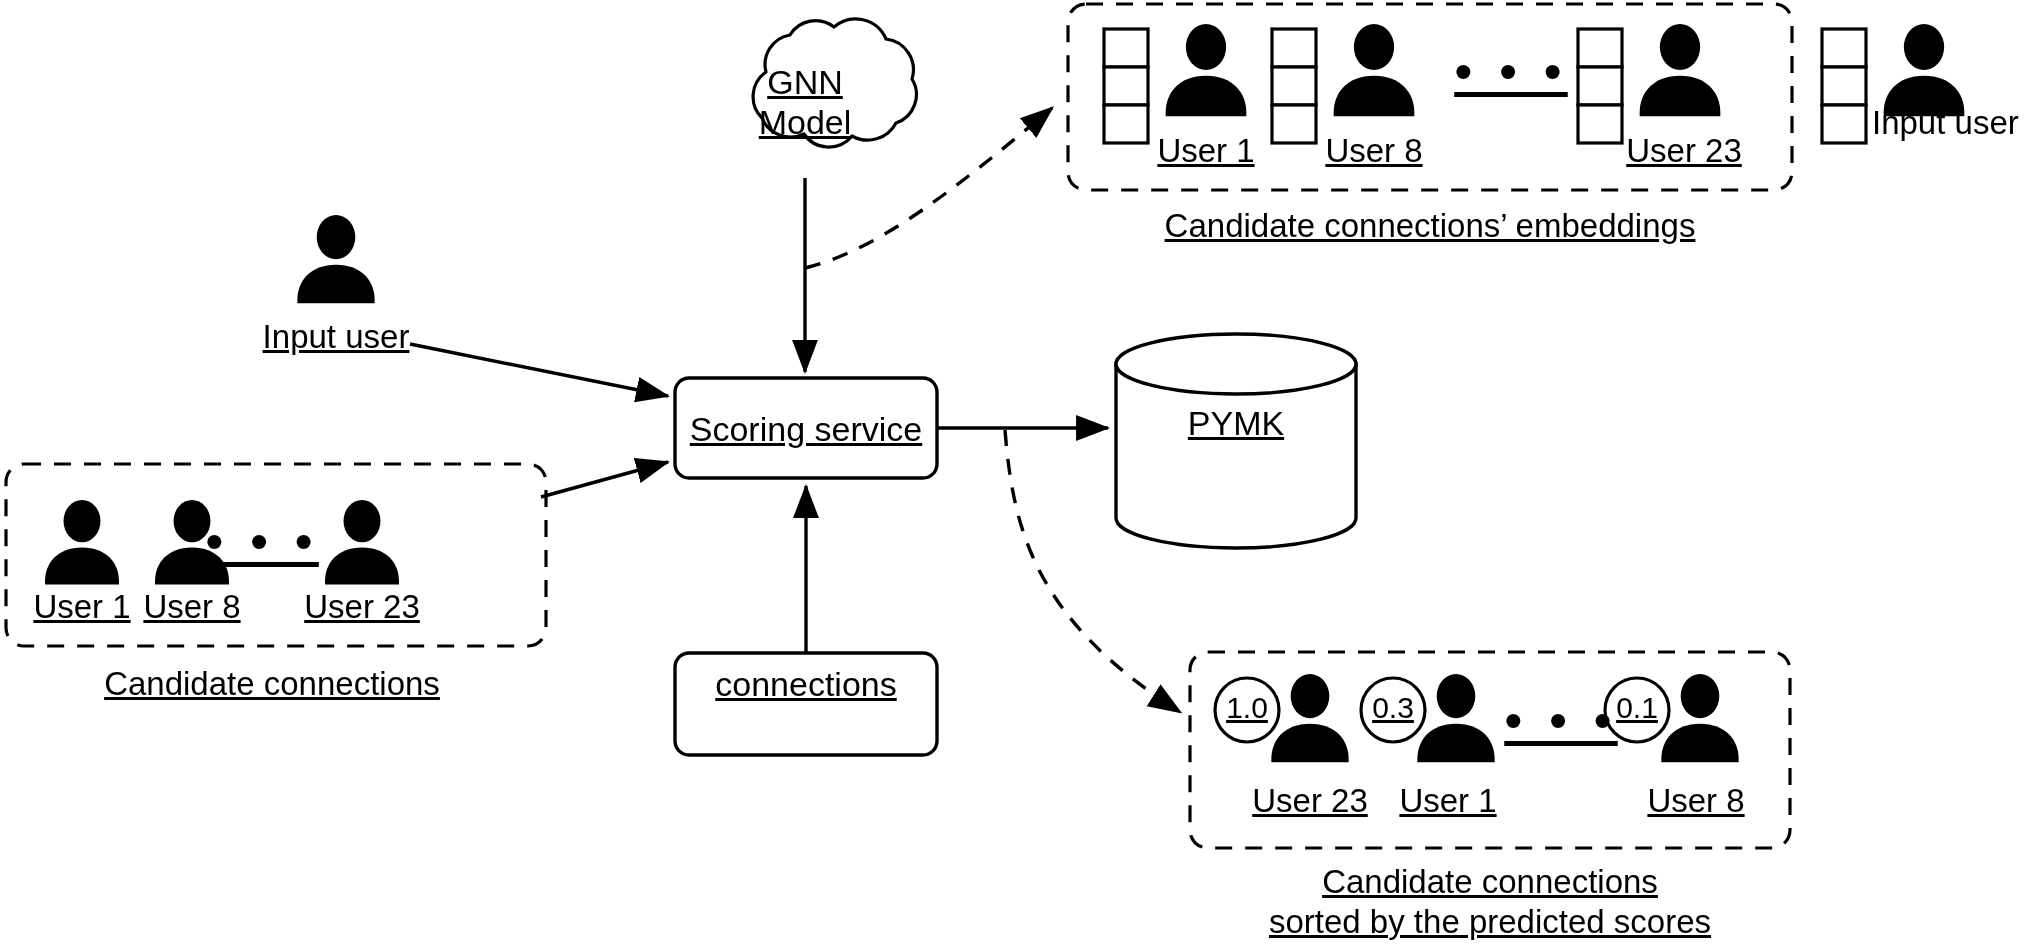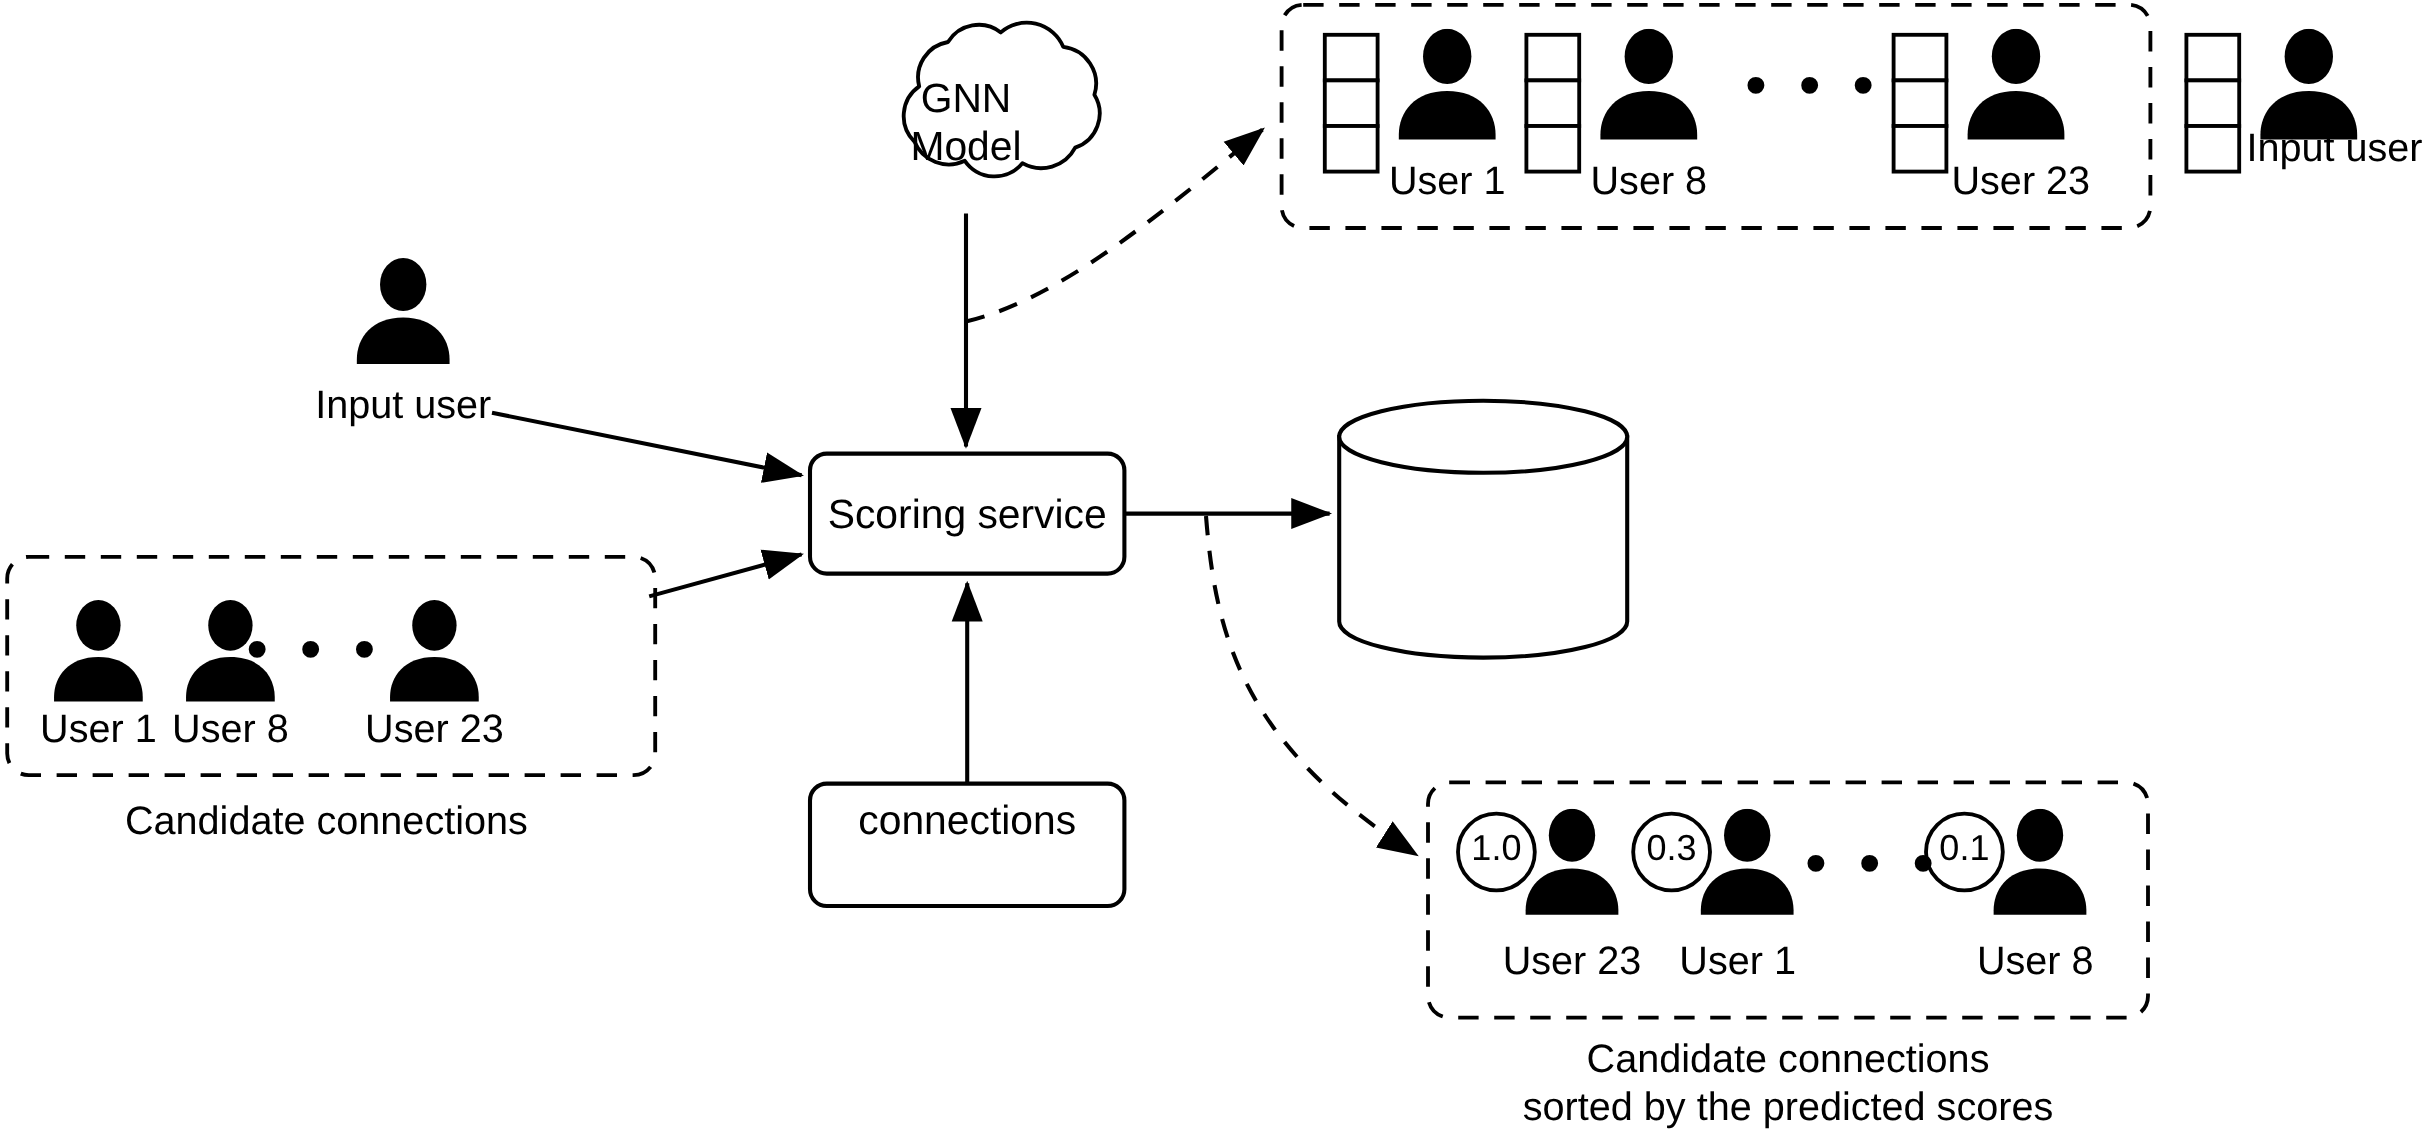--- a/index.html
+++ b/index.html
@@ -36,20 +36,21 @@
   .caption {
     font-size: 33px;
     text-align: center;
     line-height: 1.2;
   }
   .user-name {
     font-size: 33px;
   }
   .center-x {
     transform: translateX(-50%);
+    text-decoration: underline;
   }
   .dots {
     position: absolute;
     font-size: 52px;
     letter-spacing: 6px;
     color: #000;
     font-family: "Liberation Sans", sans-serif;
     line-height: 1;
   }
 </style>
@@ -166,36 +167,38 @@
     <div>Model</div>
   </div>
 
   <div class="lbl node-text center-x" style="left:806px; top:409px; width:308px;">Scoring service</div>
 
   <div class="lbl node-text center-x" style="left:806px; top:664px; width:260px;">
     <div>connections</div>
   </div>
 
   <div class="lbl node-text center-x" style="left:1236px; top:403px; width:270px;">
+    <div>PYMK</div>
   </div>
 
   <div class="lbl user-name center-x" style="left:336px; top:318px;">Input user</div>
 
   <div class="lbl user-name" style="left:1872px; top:104px;">Input user</div>
 
   <div class="lbl user-name center-x" style="left:82px; top:588px;">User 1</div>
   <div class="lbl user-name center-x" style="left:192px; top:588px;">User 8</div>
   <div class="lbl user-name center-x" style="left:362px; top:588px;">User 23</div>
   <div class="dots center-x" style="left:262px; top:515px;">• • •</div>
   <div class="lbl caption center-x" style="left:272px; top:664px; width:600px;">Candidate connections</div>
 
   <div class="lbl user-name center-x" style="left:1206px; top:132px;">User 1</div>
   <div class="lbl user-name center-x" style="left:1374px; top:132px;">User 8</div>
   <div class="lbl user-name center-x" style="left:1684px; top:132px;">User 23</div>
   <div class="dots center-x" style="left:1511px; top:45px;">• • •</div>
+  <div class="lbl caption center-x" style="left:1430px; top:206px; width:800px;">Candidate connections’ embeddings</div>
 
   <div class="lbl center-x" style="left:1247px; top:691px; font-size:30px;">1.0</div>
   <div class="lbl center-x" style="left:1393px; top:691px; font-size:30px;">0.3</div>
   <div class="lbl center-x" style="left:1637px; top:691px; font-size:30px;">0.1</div>
 
   <div class="lbl user-name center-x" style="left:1310px; top:782px;">User 23</div>
   <div class="lbl user-name center-x" style="left:1448px; top:782px;">User 1</div>
   <div class="lbl user-name center-x" style="left:1696px; top:782px;">User 8</div>
 
   <div class="dots center-x" style="left:1561px; top:694px;">• • •</div>

